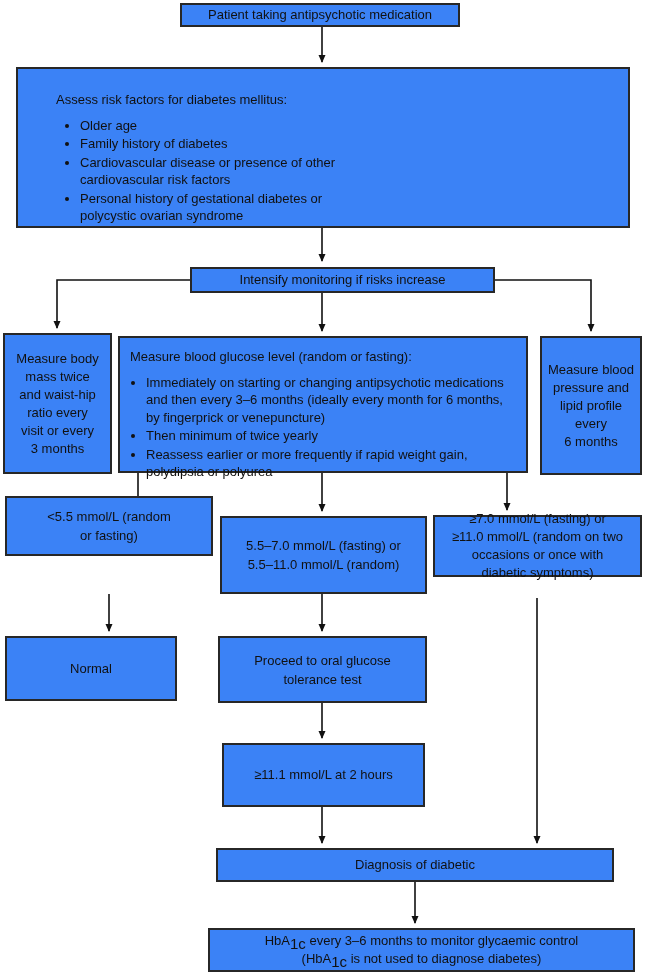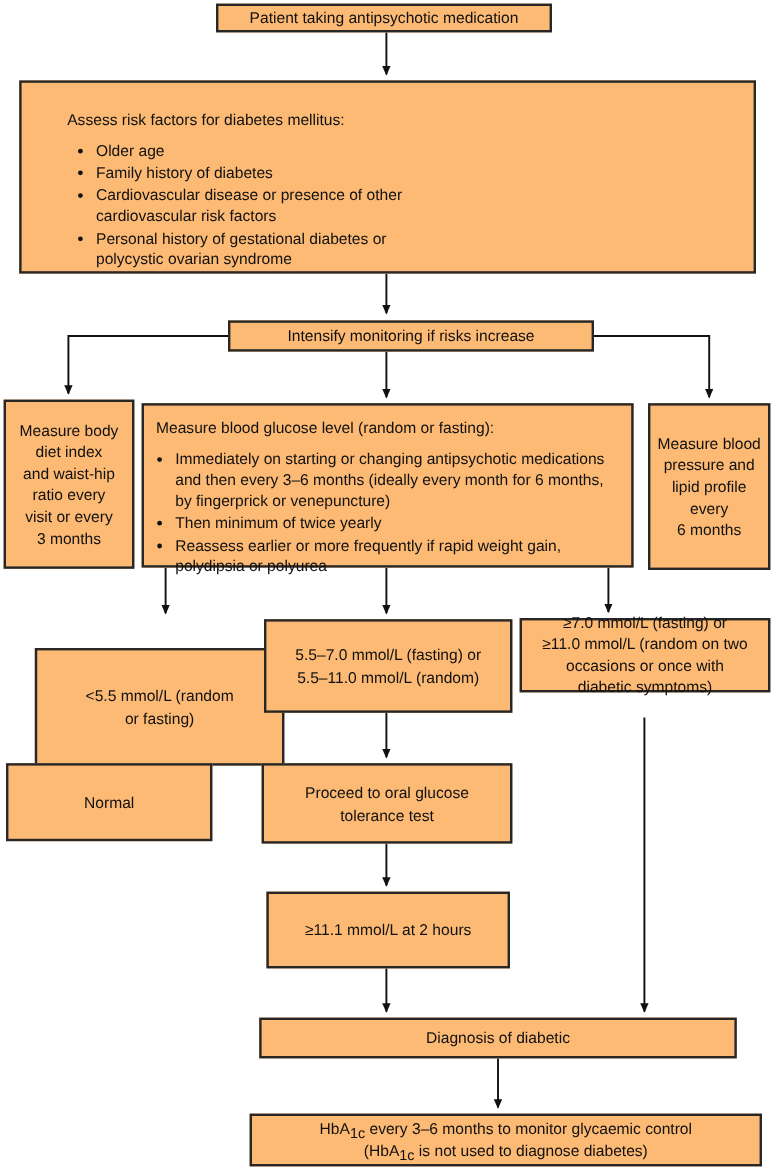--- a/index.html
+++ b/index.html
@@ -13,57 +13,57 @@
     color: #111111;
     overflow: hidden;
   }
   #connectors {
     position: absolute;
     left: 0; top: 0;
     pointer-events: none;
   }
   .box {
     position: absolute;
-    background: #fdba74;
+    background: #3b82f6;
     border: 2px solid #272727;
     box-sizing: border-box;
     line-height: 17.5px;
   }
   .center {
     display: flex;
     flex-direction: column;
     align-items: center;
     justify-content: center;
     text-align: center;
   }
   .node-patient     { left:180px; top:3px;   width:280px; height:24px; }
   .node-assess      { left:16px;  top:67px;  width:614px; height:161px; padding:22px 10px 0 38px; }
   .node-intensify   { left:190px; top:267px; width:305px; height:26px; }
   .node-bmi         { left:3px;   top:333px; width:109px; height:141px; line-height:18px; }
   .node-glucose     { left:118px; top:336px; width:410px; height:137px; padding:10px 12px 0 10px; }
   .node-bp          { left:540px; top:336px; width:102px; height:139px; line-height:18px; }
-  .node-result-low  { left:5px;   top:540px; width:208px; height:98px; line-height:19px;margin-left:24px; }
+  .node-result-low  { left:5px;   top:496px; width:208px; height:60px; line-height:19px; }
   .node-result-mid  { left:220px; top:516px; width:207px; height:78px; line-height:19px; }
   .node-result-high { left:433px; top:515px; width:209px; height:62px; line-height:18px; }
   .node-normal      { left:5px;   top:636px; width:172px; height:65px; }
   .node-ogtt        { left:218px; top:636px; width:209px; height:67px; line-height:19px; }
   .node-ogtt-result { left:222px; top:743px; width:203px; height:64px; }
   .node-diagnosis   { left:216px; top:848px; width:398px; height:34px; }
   .node-hba1c       { left:208px; top:928px; width:427px; height:44px; line-height:18px; }
   .cols { display: flex; margin-top: 6px; gap: 48px; }
   .col-left  { width: 286px; }
   .col-right { width: 259px; }
   .box ul {
     margin: 2px 0 0 0;
     padding-left: 24px;
     list-style: disc outside;
   }
   .node-glucose ul { padding-left: 16px; margin-top: 8px; }
   .box ul li { margin: 0 0 1px 0; }
-  sub { font-size: 12px; line-height: 0; }
+  sub { font-size: 15px; line-height: 0; }
   .subline { white-space: pre-wrap; }
 </style>
 </head>
 <body>
 
 <div id="canvas">
 
   <svg id="connectors" width="647" height="977" viewBox="0 0 647 977">
     <defs>
       <marker id="arrow" markerWidth="10" markerHeight="10" refX="7" refY="3.5" orient="auto" markerUnits="userSpaceOnUse">
@@ -106,21 +106,21 @@
     </div>
   </div>
 
   <div class="box center node-intensify">
     <div>Intensify monitoring if risks increase</div>
   </div>
 
   <div class="box center node-bmi">
     <div>
         <div>Measure body</div>
-        <div>diet index</div>
+        <div>mass twice</div>
         <div>and waist-hip</div>
         <div>ratio every</div>
         <div>visit or every</div>
         <div>3 months</div>
       </div>
   </div>
 
   <div class="box node-glucose">
     <div>Measure blood glucose level (random or fasting):</div>
     <ul>

